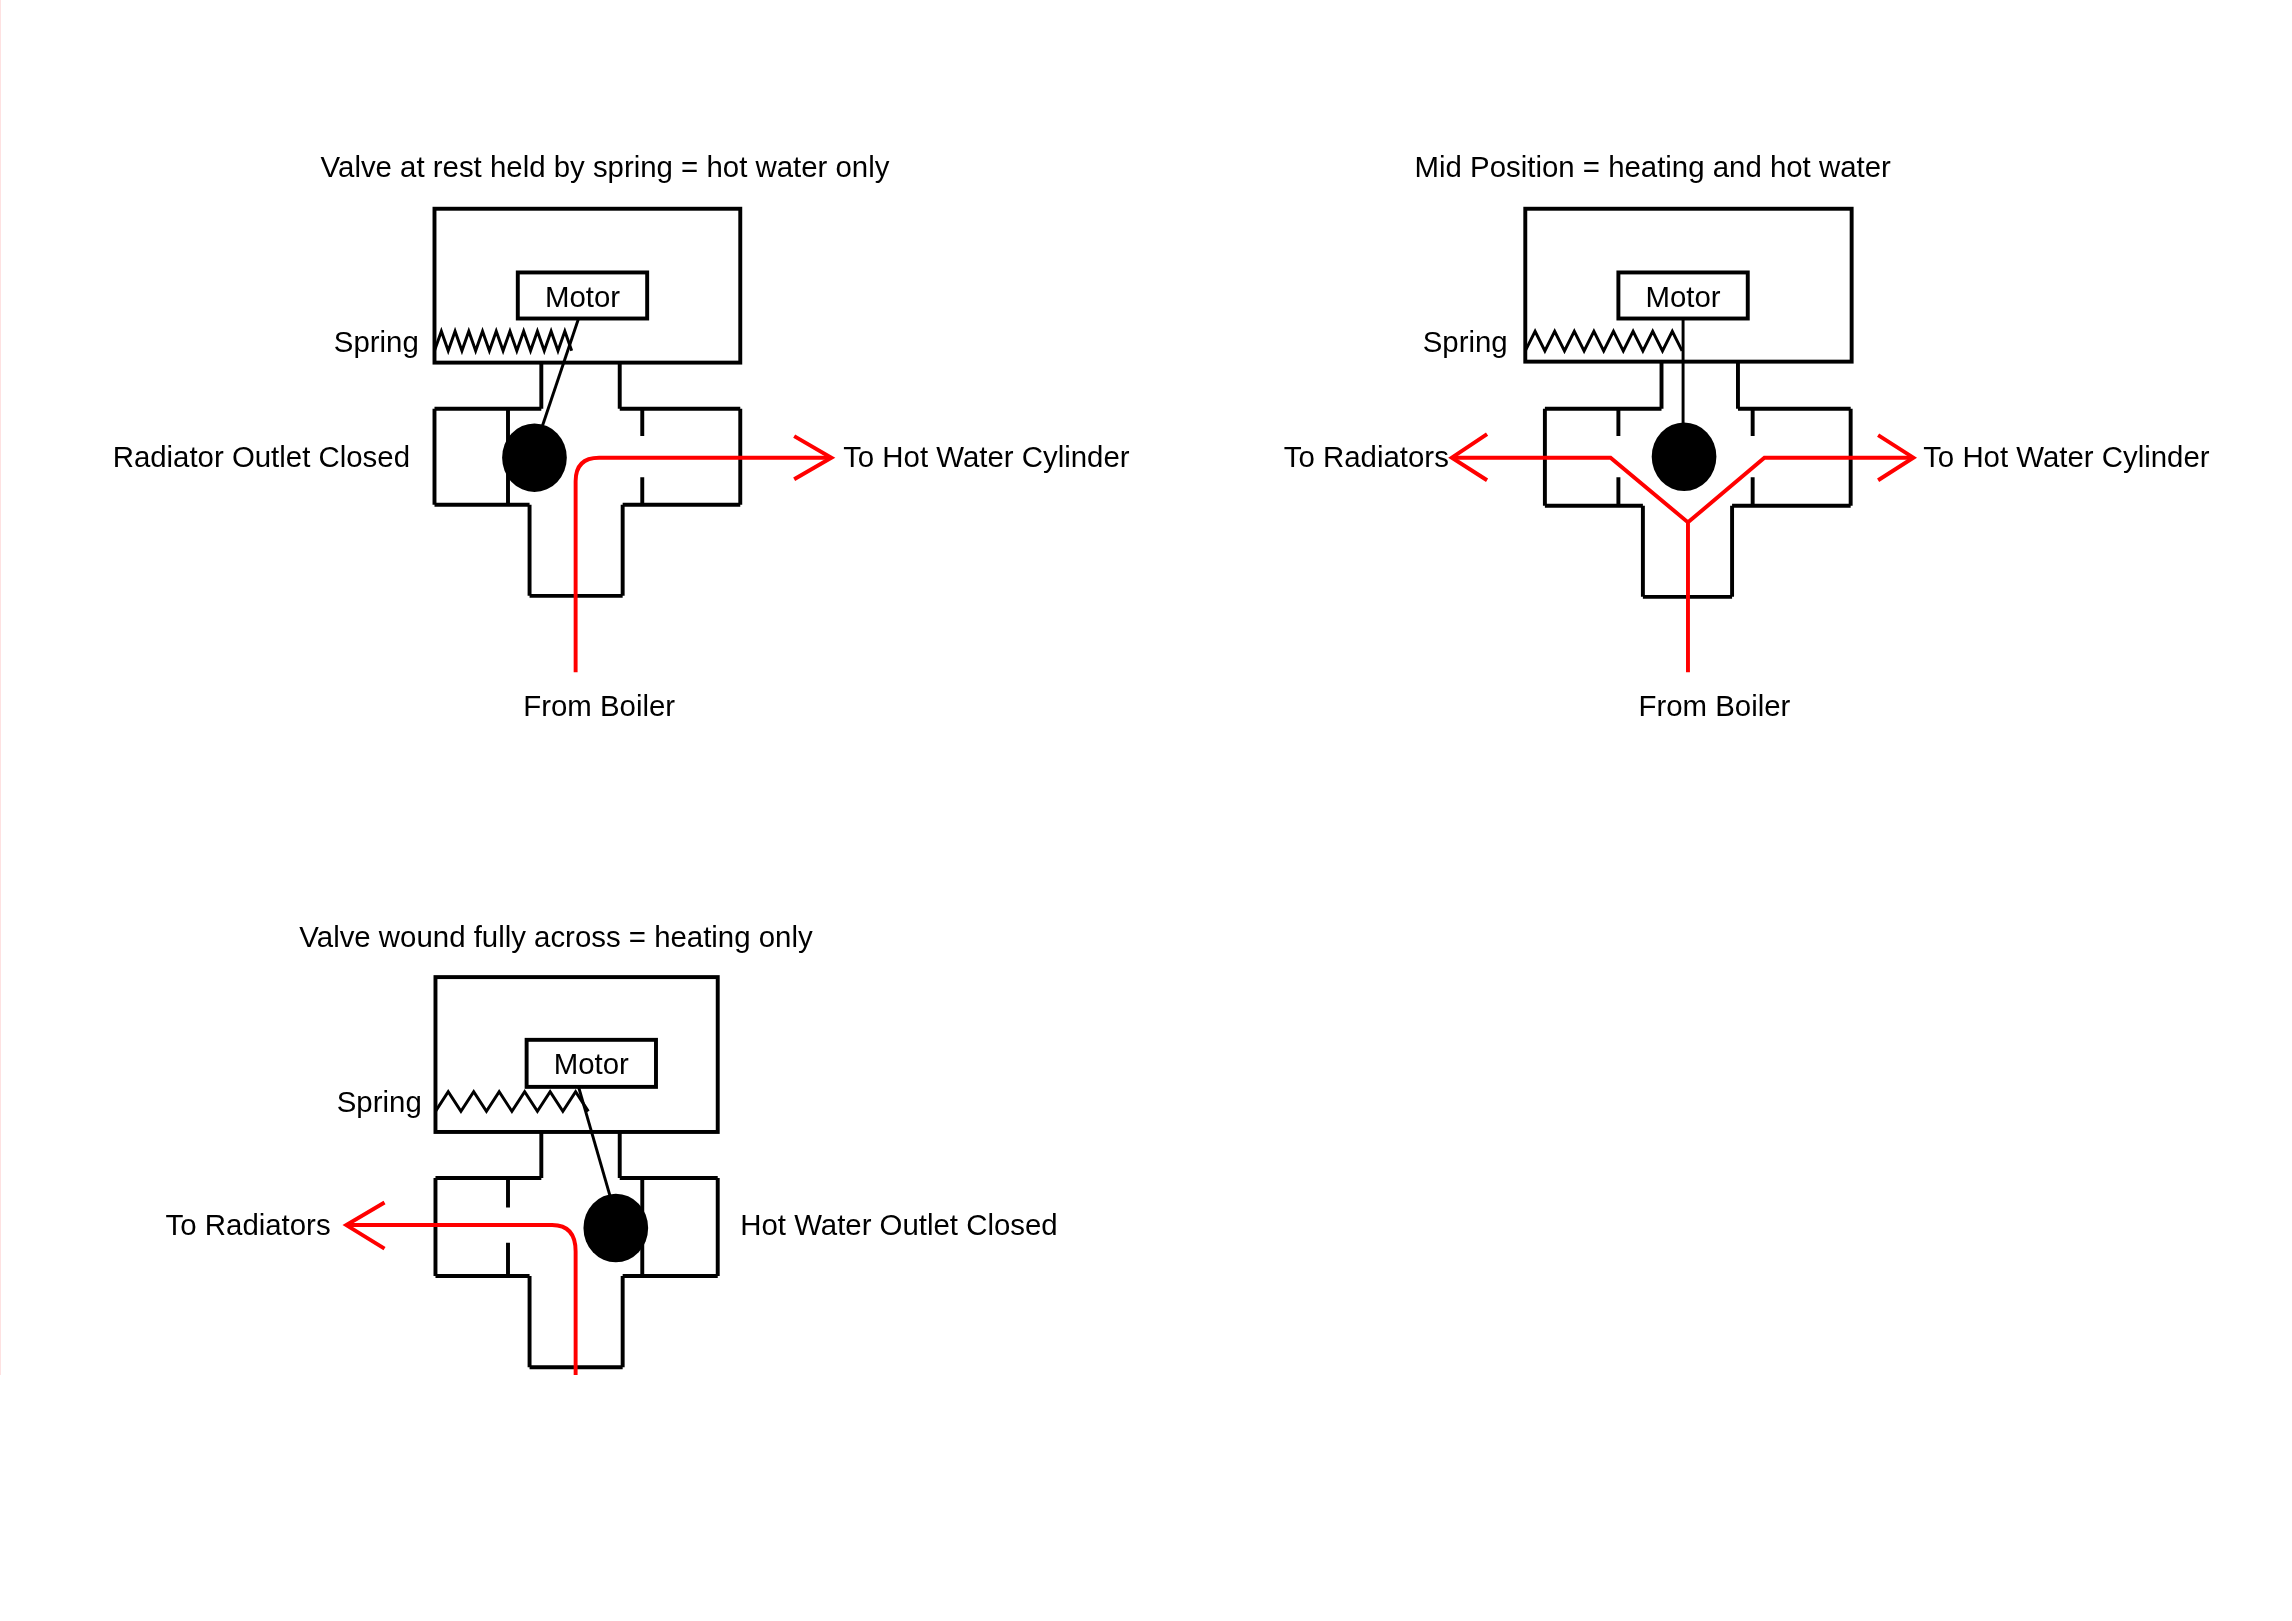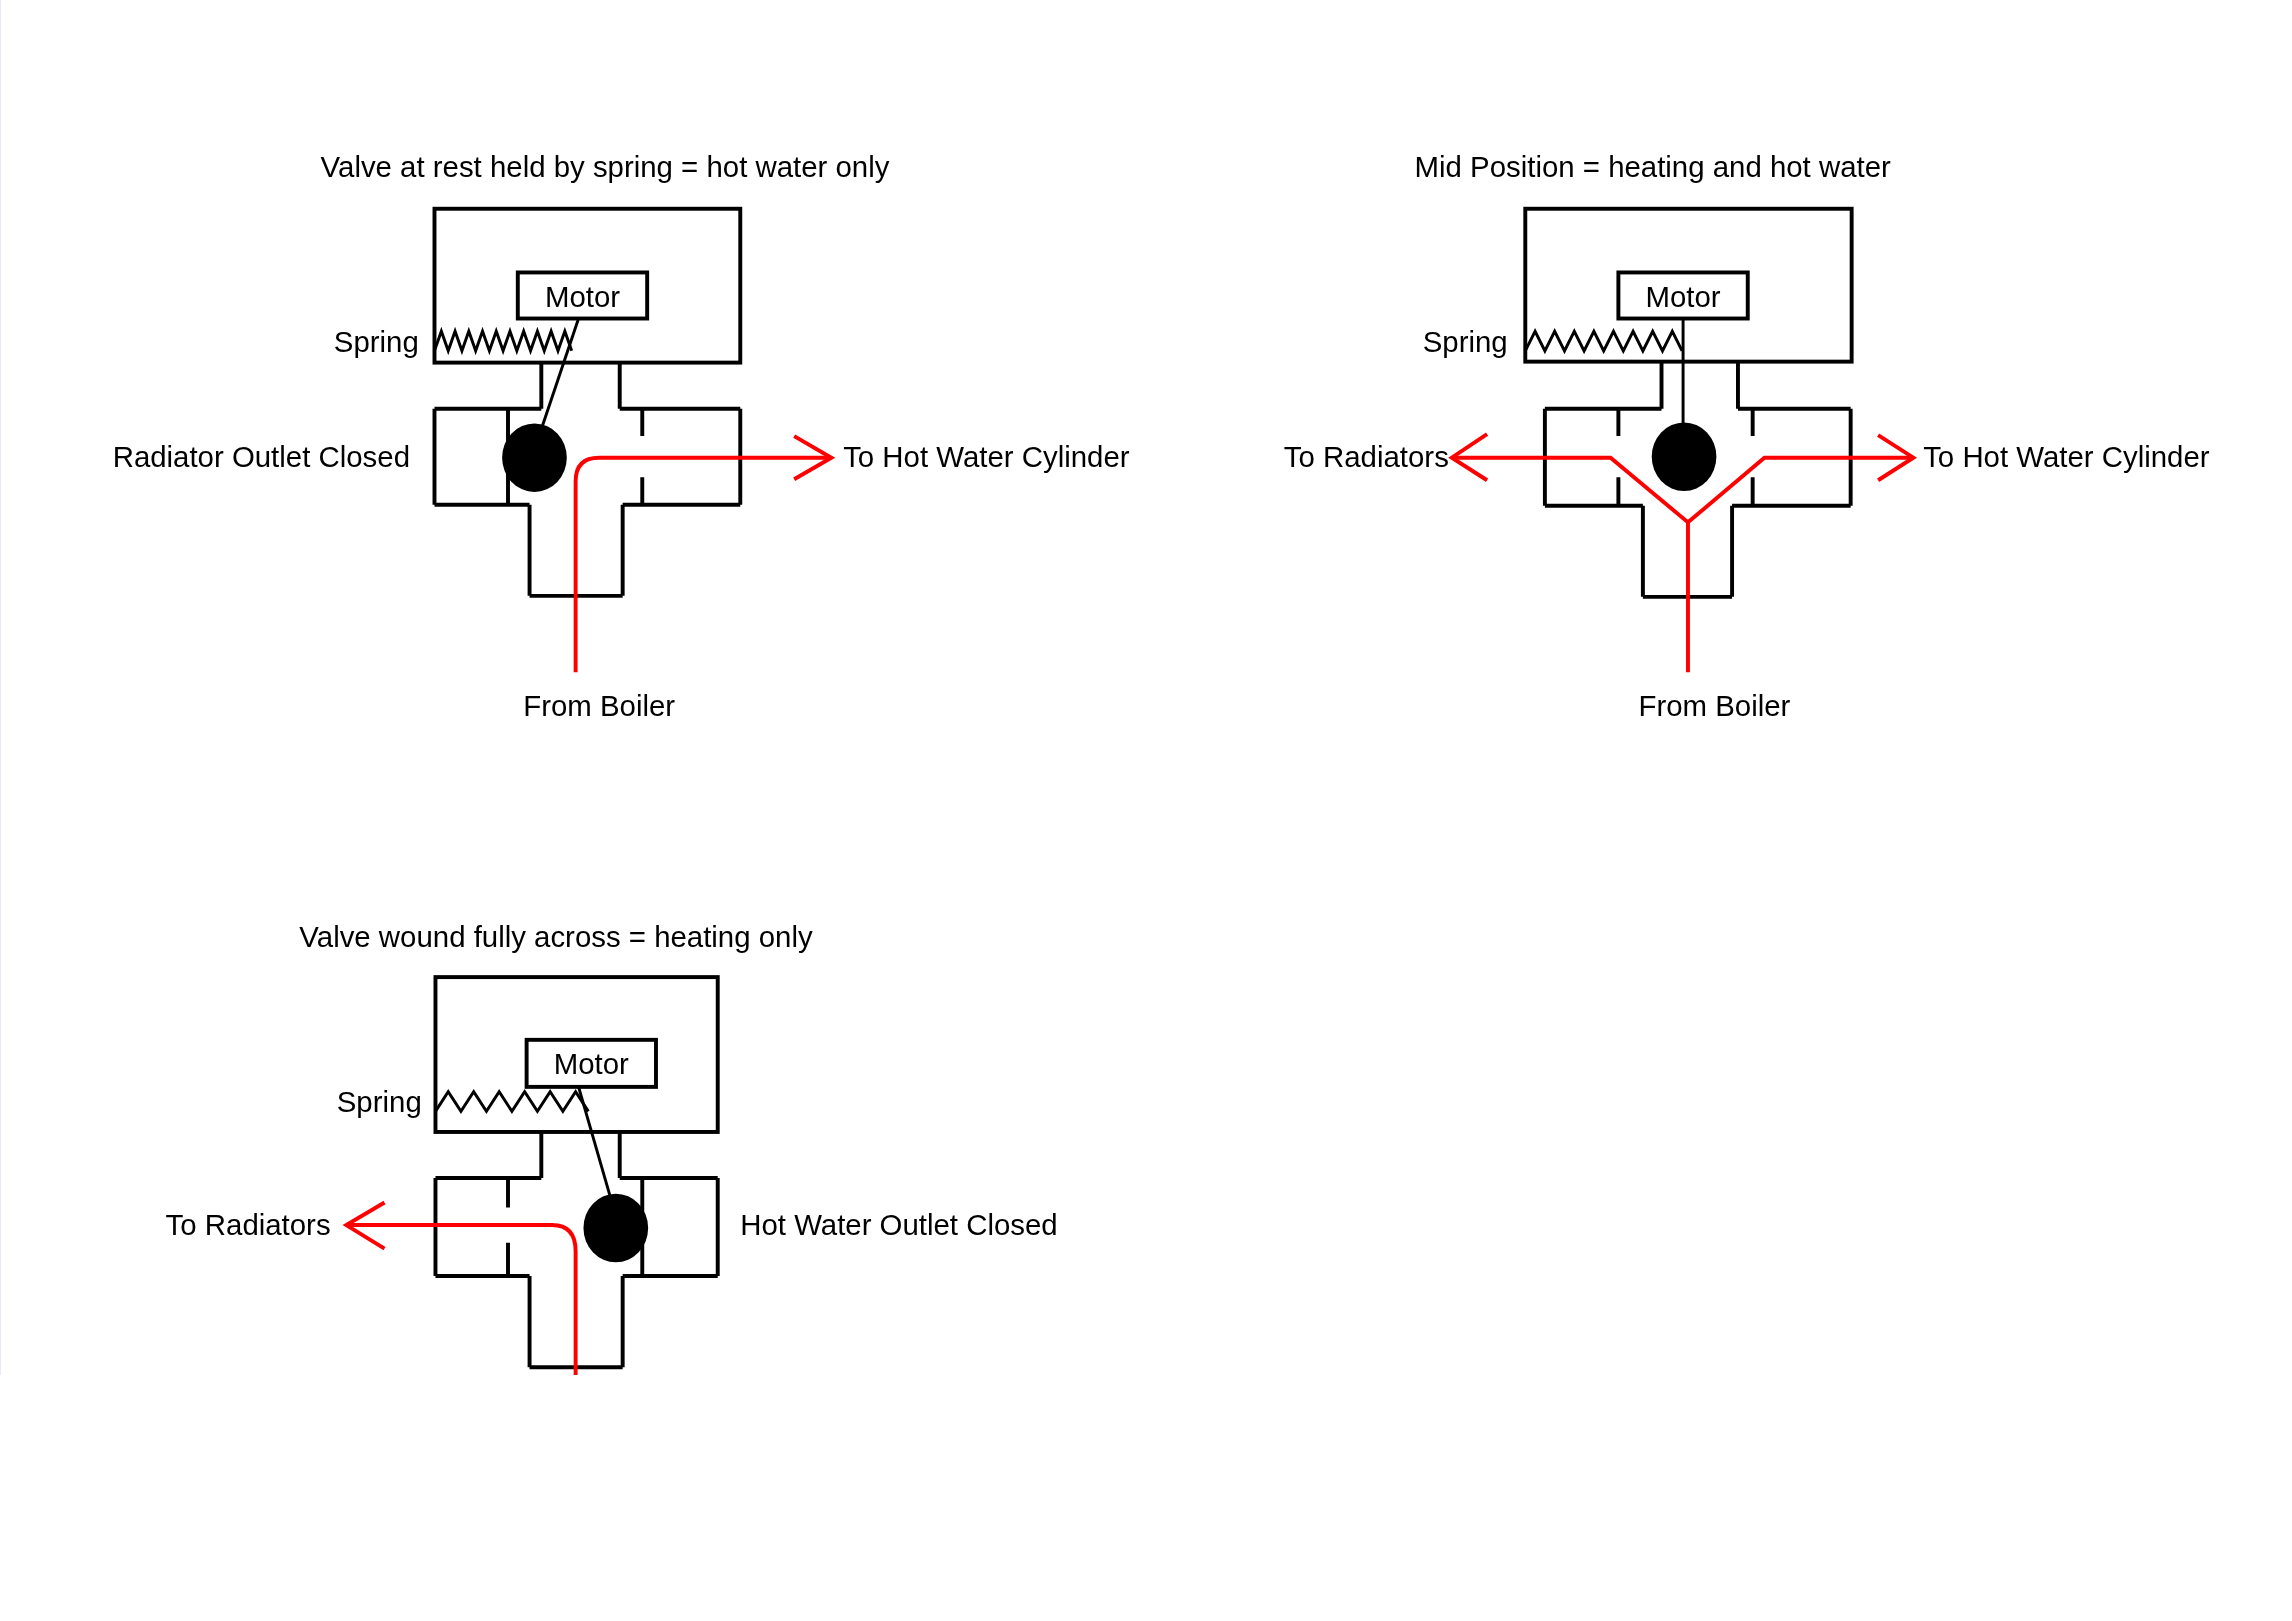--- a/index.html
+++ b/index.html
@@ -1,16 +1,16 @@
 <!DOCTYPE html>
 <html><head>
 <meta charset="utf-8">
 <style>
   html,body{margin:0;padding:0;background:#ffffff;}
-  .stage{width:2293px;height:1375px;position:relative;background:#c4b5fd;}
+  .stage{width:2293px;height:1375px;position:relative;background:#fca5a5;}
   svg{display:block;}
   .outline{fill:none;stroke:#000000;stroke-width:4;}
   .thin{fill:none;stroke:#000000;stroke-width:3;}
   .flow{fill:none;stroke:#ff0000;stroke-width:4;stroke-linejoin:miter;stroke-linecap:butt;}
   .ball{fill:#000000;stroke:none;}
   .lbl{font-family:"Liberation Sans", sans-serif;font-size:30px;fill:#000000;}
   .ttl{font-family:"Liberation Sans", sans-serif;font-size:30px;fill:#000000;}
 </style>
 </head>
 <body>

